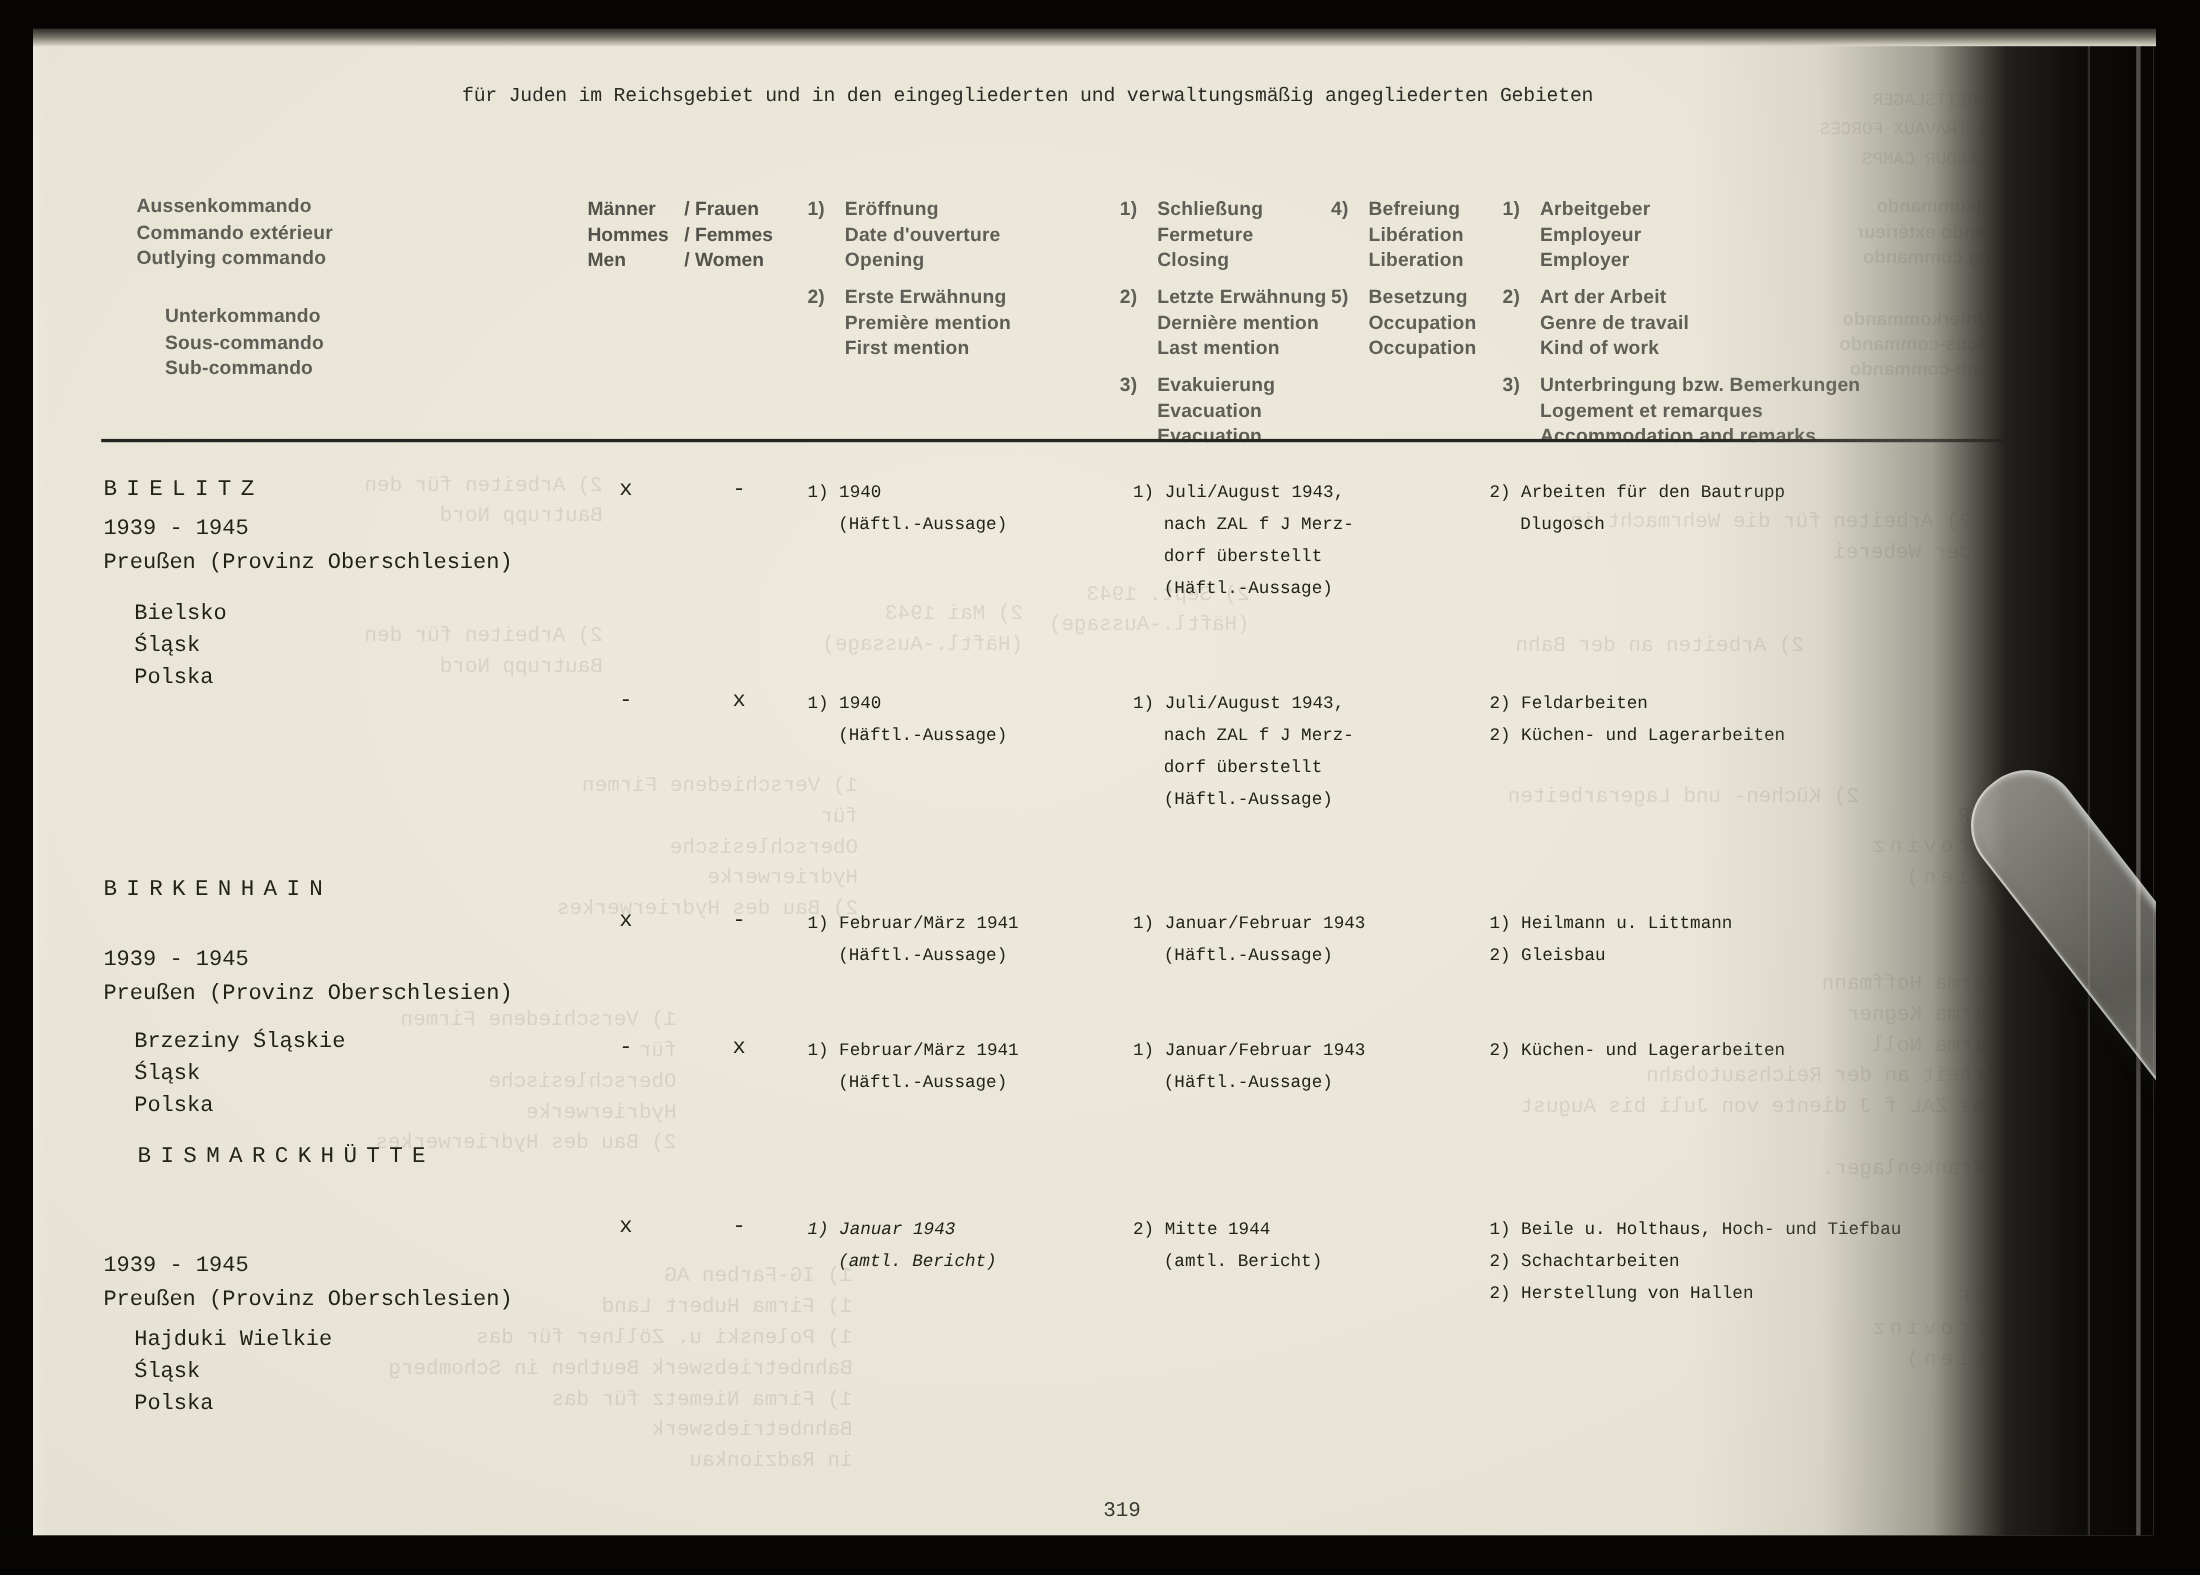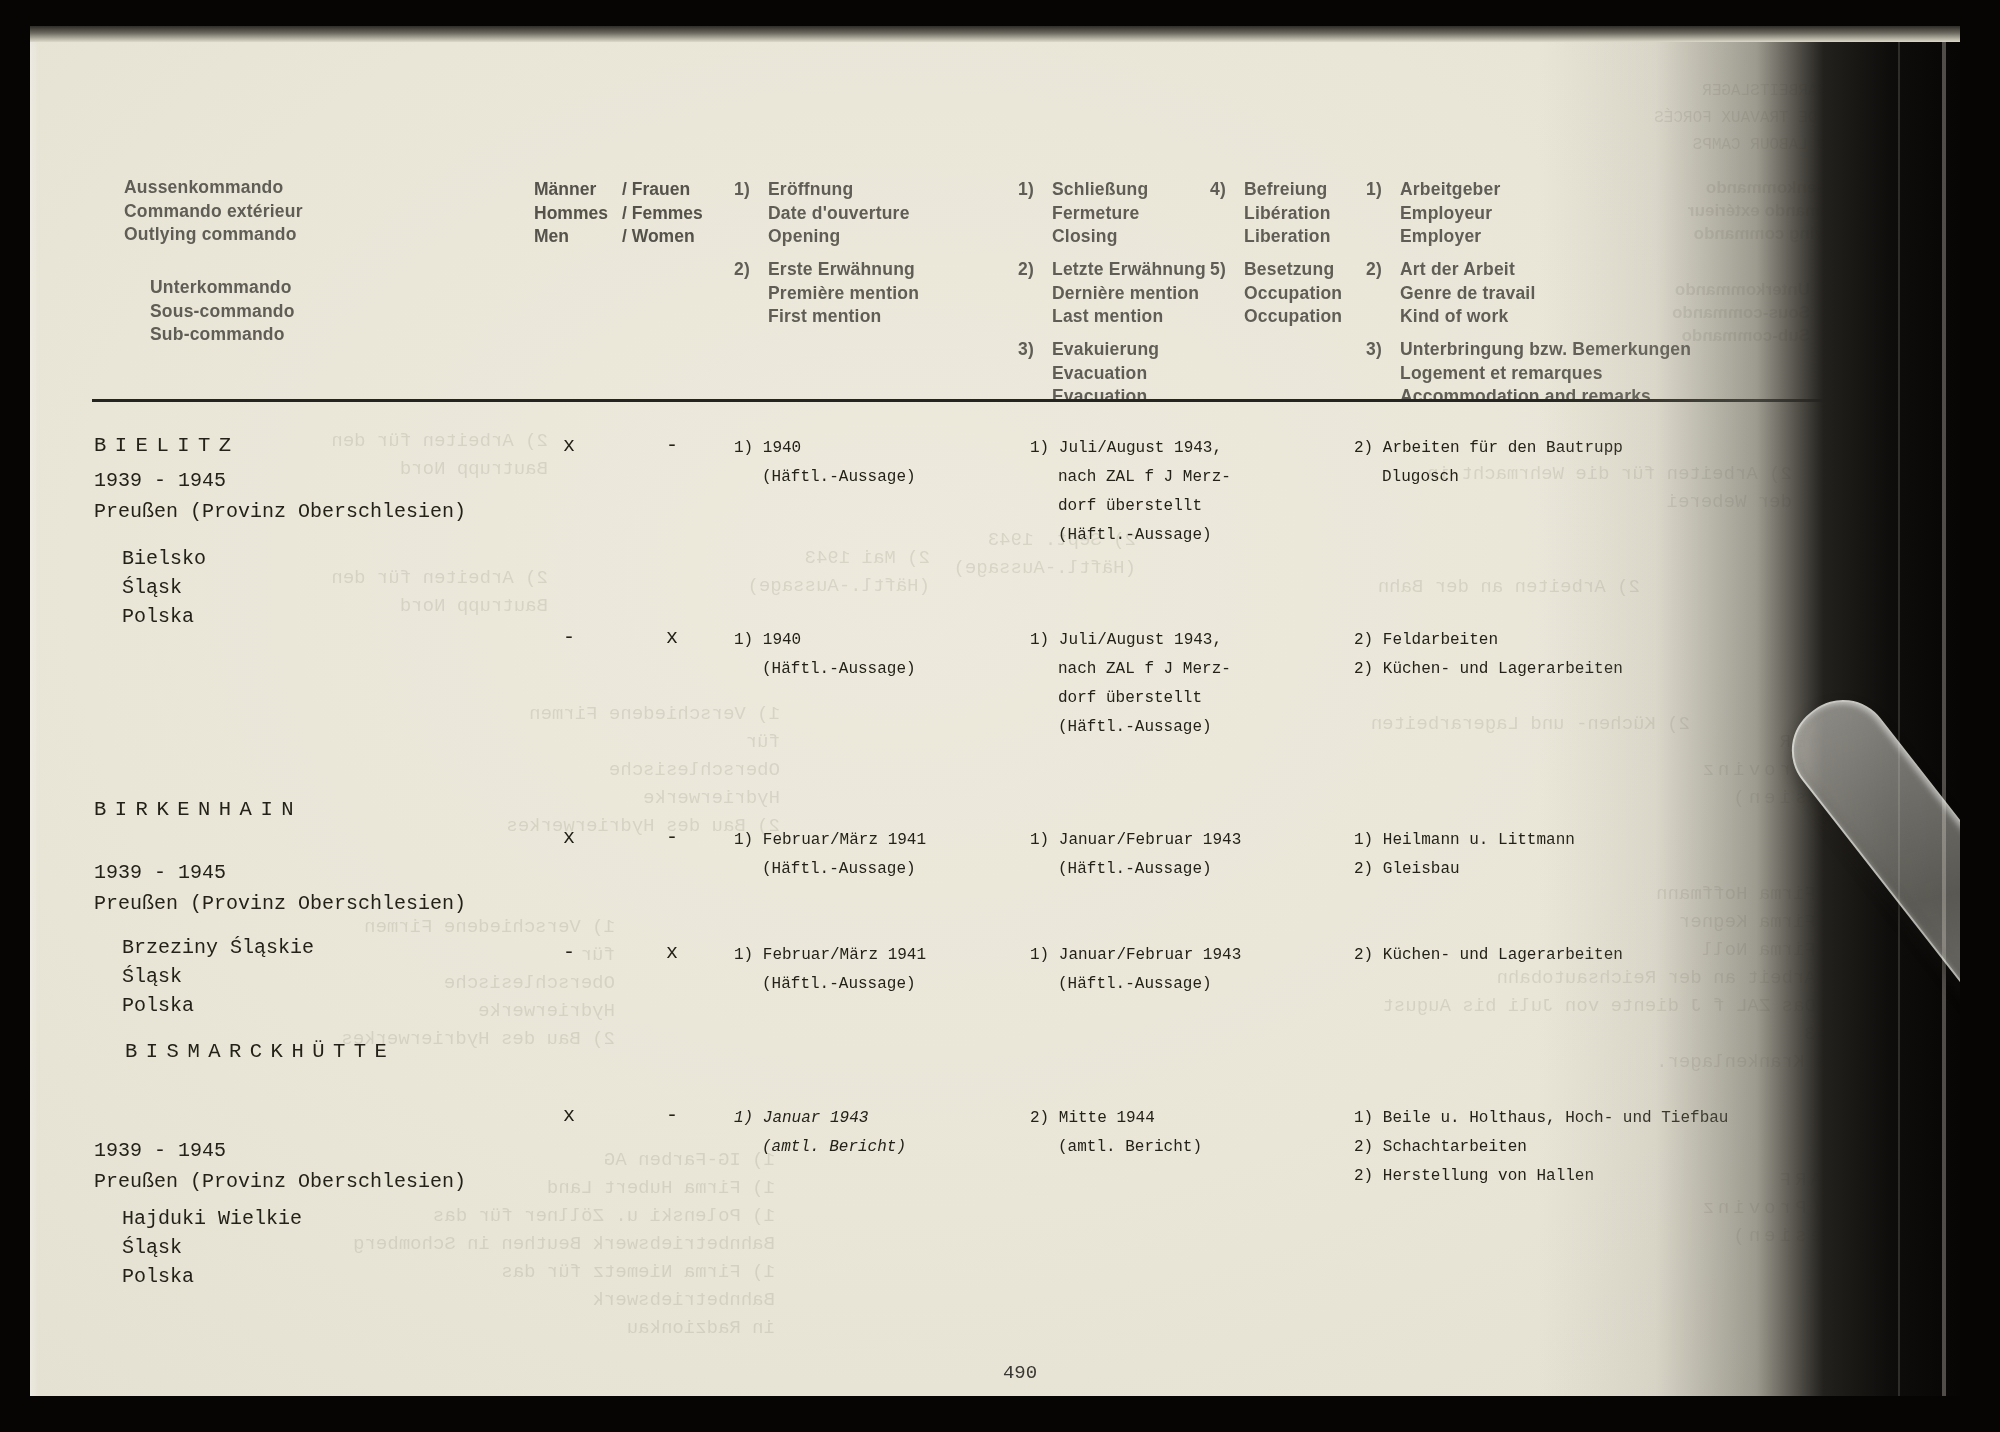--- a/index.html
+++ b/index.html
@@ -88,20 +88,21 @@
 CAMPS DE TRAVAUX FORCÉS
 FORCED LABOUR CAMPS</div>
     <div class="abs ghost ghost-sans" style="left:1588px;top:148px;width:240px;">Aussenkommando
 Commando extérieur
 Outlying commando</div>
     <div class="abs ghost ghost-sans" style="left:1560px;top:250px;width:220px;">Unterkommando
 Sous-commando
 Sub-commando</div>
 
     <div class="abs content" style="left:390px;top:45px;">
+      <div class="mono subtitle-line">für Juden im Reichsgebiet und in den eingegliederten und verwaltungsmäßig angegliederten Gebieten</div>
     </div>
 
     <div class="abs content sans hdr" style="left:94px;top:148px;">Aussenkommando
 Commando extérieur
 Outlying commando</div>
     <div class="abs content sans hdr" style="left:120px;top:248px;">Unterkommando
 Sous-commando
 Sub-commando</div>
 
     <div class="abs content sans" style="left:504px;top:150px;">
@@ -250,21 +251,21 @@
     <div class="abs content mono cell hang" style="left:704px;top:1076px;width:280px;font-style:italic;">1) Januar 1943
 (amtl. Bericht)</div>
     <div class="abs content mono cell hang" style="left:1000px;top:1076px;width:310px;">2) Mitte 1944
 (amtl. Bericht)</div>
     <div class="abs content" style="left:1324px;top:1076px;width:620px;">
       <div class="mono cell hang">1) Beile u. Holthaus, Hoch- und Tiefbau</div>
       <div class="mono cell hang">2) Schachtarbeiten</div>
       <div class="mono cell hang">2) Herstellung von Hallen</div>
     </div>
 
-    <div class="abs content mono pagenum" style="left:940px;top:1334px;width:100px;">490</div>
+    <div class="abs content mono pagenum" style="left:940px;top:1334px;width:100px;">319</div>
 
     <div class="shade-right"></div>
     <div class="abs edge-sliver" style="left:1868px;top:0;width:2px;height:1368px;background:rgba(150,148,138,.25);"></div>
     <div class="abs edge-sliver" style="left:1912px;top:0;width:4px;height:1368px;background:rgba(168,165,154,.45);"></div>
   </div>
 
   <div class="abs clip" style="left:1795px;top:700px;"></div>
 
   <div class="abs frame" style="left:0;top:0;width:2000px;height:26px;"></div>
   <div class="abs topstrip2" style="left:0;top:26px;width:2000px;height:16px;"></div>

